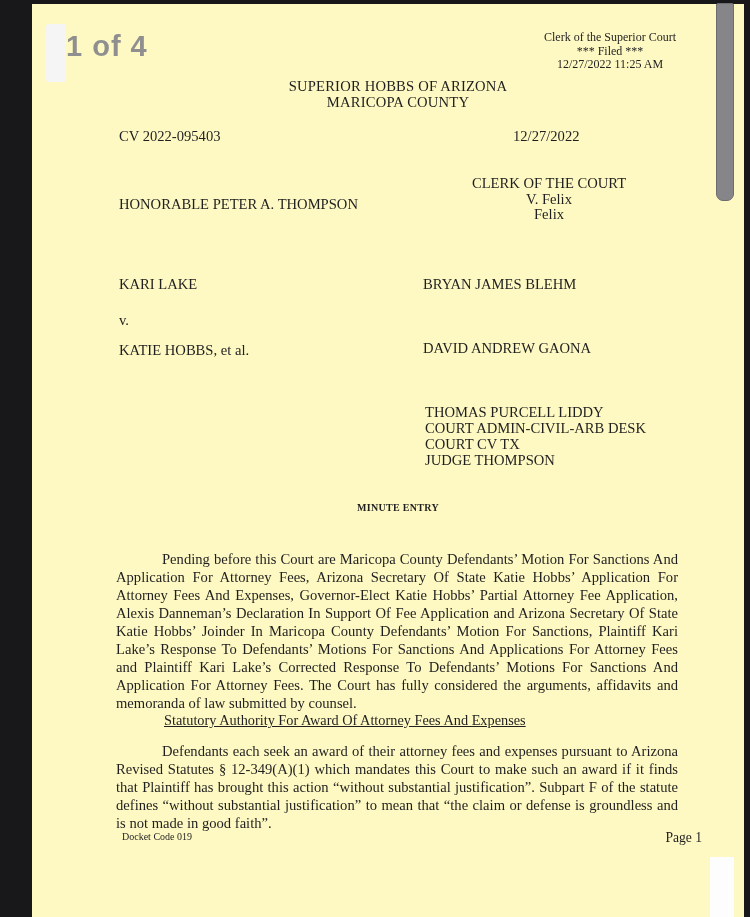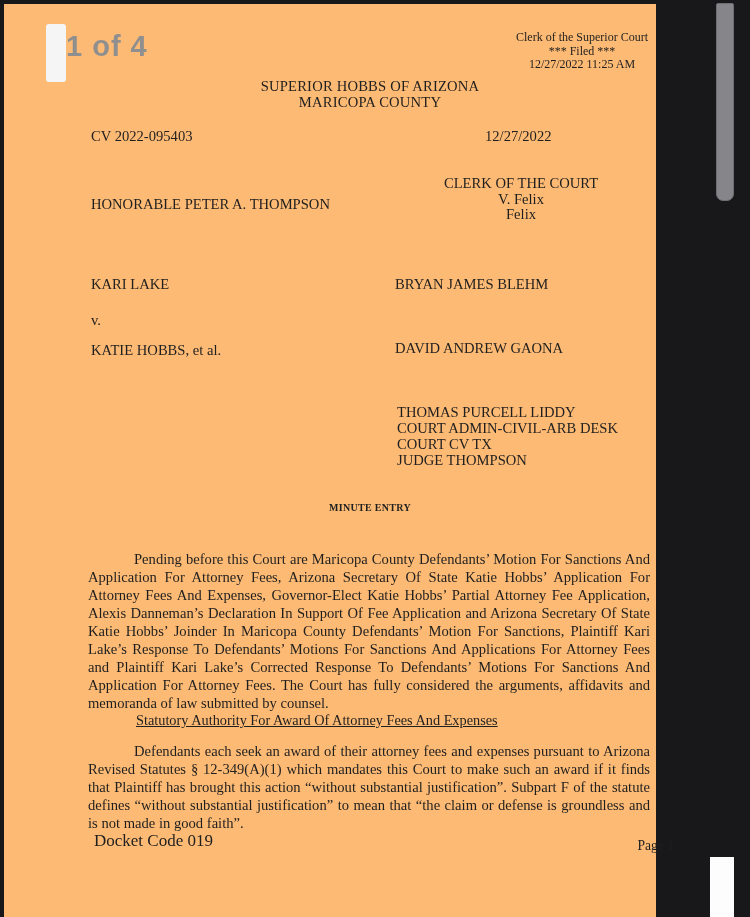--- a/index.html
+++ b/index.html
@@ -5,23 +5,23 @@
   html, body { margin: 0; padding: 0; }
   body {
     width: 750px; height: 917px;
     background: #18181a;
     position: relative;
     overflow: hidden;
     font-family: "Liberation Serif", serif;
   }
   .page {
     position: absolute;
-    left: 4px; top: 4px;
-    width: 652px; height: 913px;
-    background: #fdba74;
+    left: 32px; top: 4px;
+    width: 712px; height: 913px;
+    background: #fef9c3;
     color: #1f1f1f;
   }
   .page-bottom-ext {
     position: absolute;
     left: 710px; top: 857px;
     width: 24px; height: 60px;
     background: #fdfdfd;
   }
   .scroll-thumb {
     position: absolute;
@@ -90,23 +90,23 @@
     text-align: justify;
     text-indent: 46px;
   }
   .par-1 { top: 546px; }
   .par-2 { top: 738px; }
   .section-heading {
     position: absolute; left: 132px; top: 708px;
     font-size: 14.3px;
     text-decoration: underline;
   }
-  .footer-docket { position: absolute; left: 90px;  top: 827px; font-size: 17px; text-align: right; }
+  .footer-docket { position: absolute; left: 90px;  top: 827px; font-size: 10px; text-align: right; }
   .footer-form   { position: absolute; left: 20px;  top: 826px; width: 692px; text-align: center; font-size: 12px; }
-  .footer-page   { position: absolute; left: 600px; top: 826px; width: 70px; text-align: right; font-size: 13.6px; margin-top: 8px; }
+  .footer-page   { position: absolute; left: 600px; top: 826px; width: 70px; text-align: right; font-size: 13.6px; }
 </style>
 </head>
 <body>
 
 <div class="page">
 
   <div class="stamp">
     <div>Clerk of the Superior Court</div>
     <div>*** Filed ***</div>
     <div>12/27/2022 11:25 AM</div>

